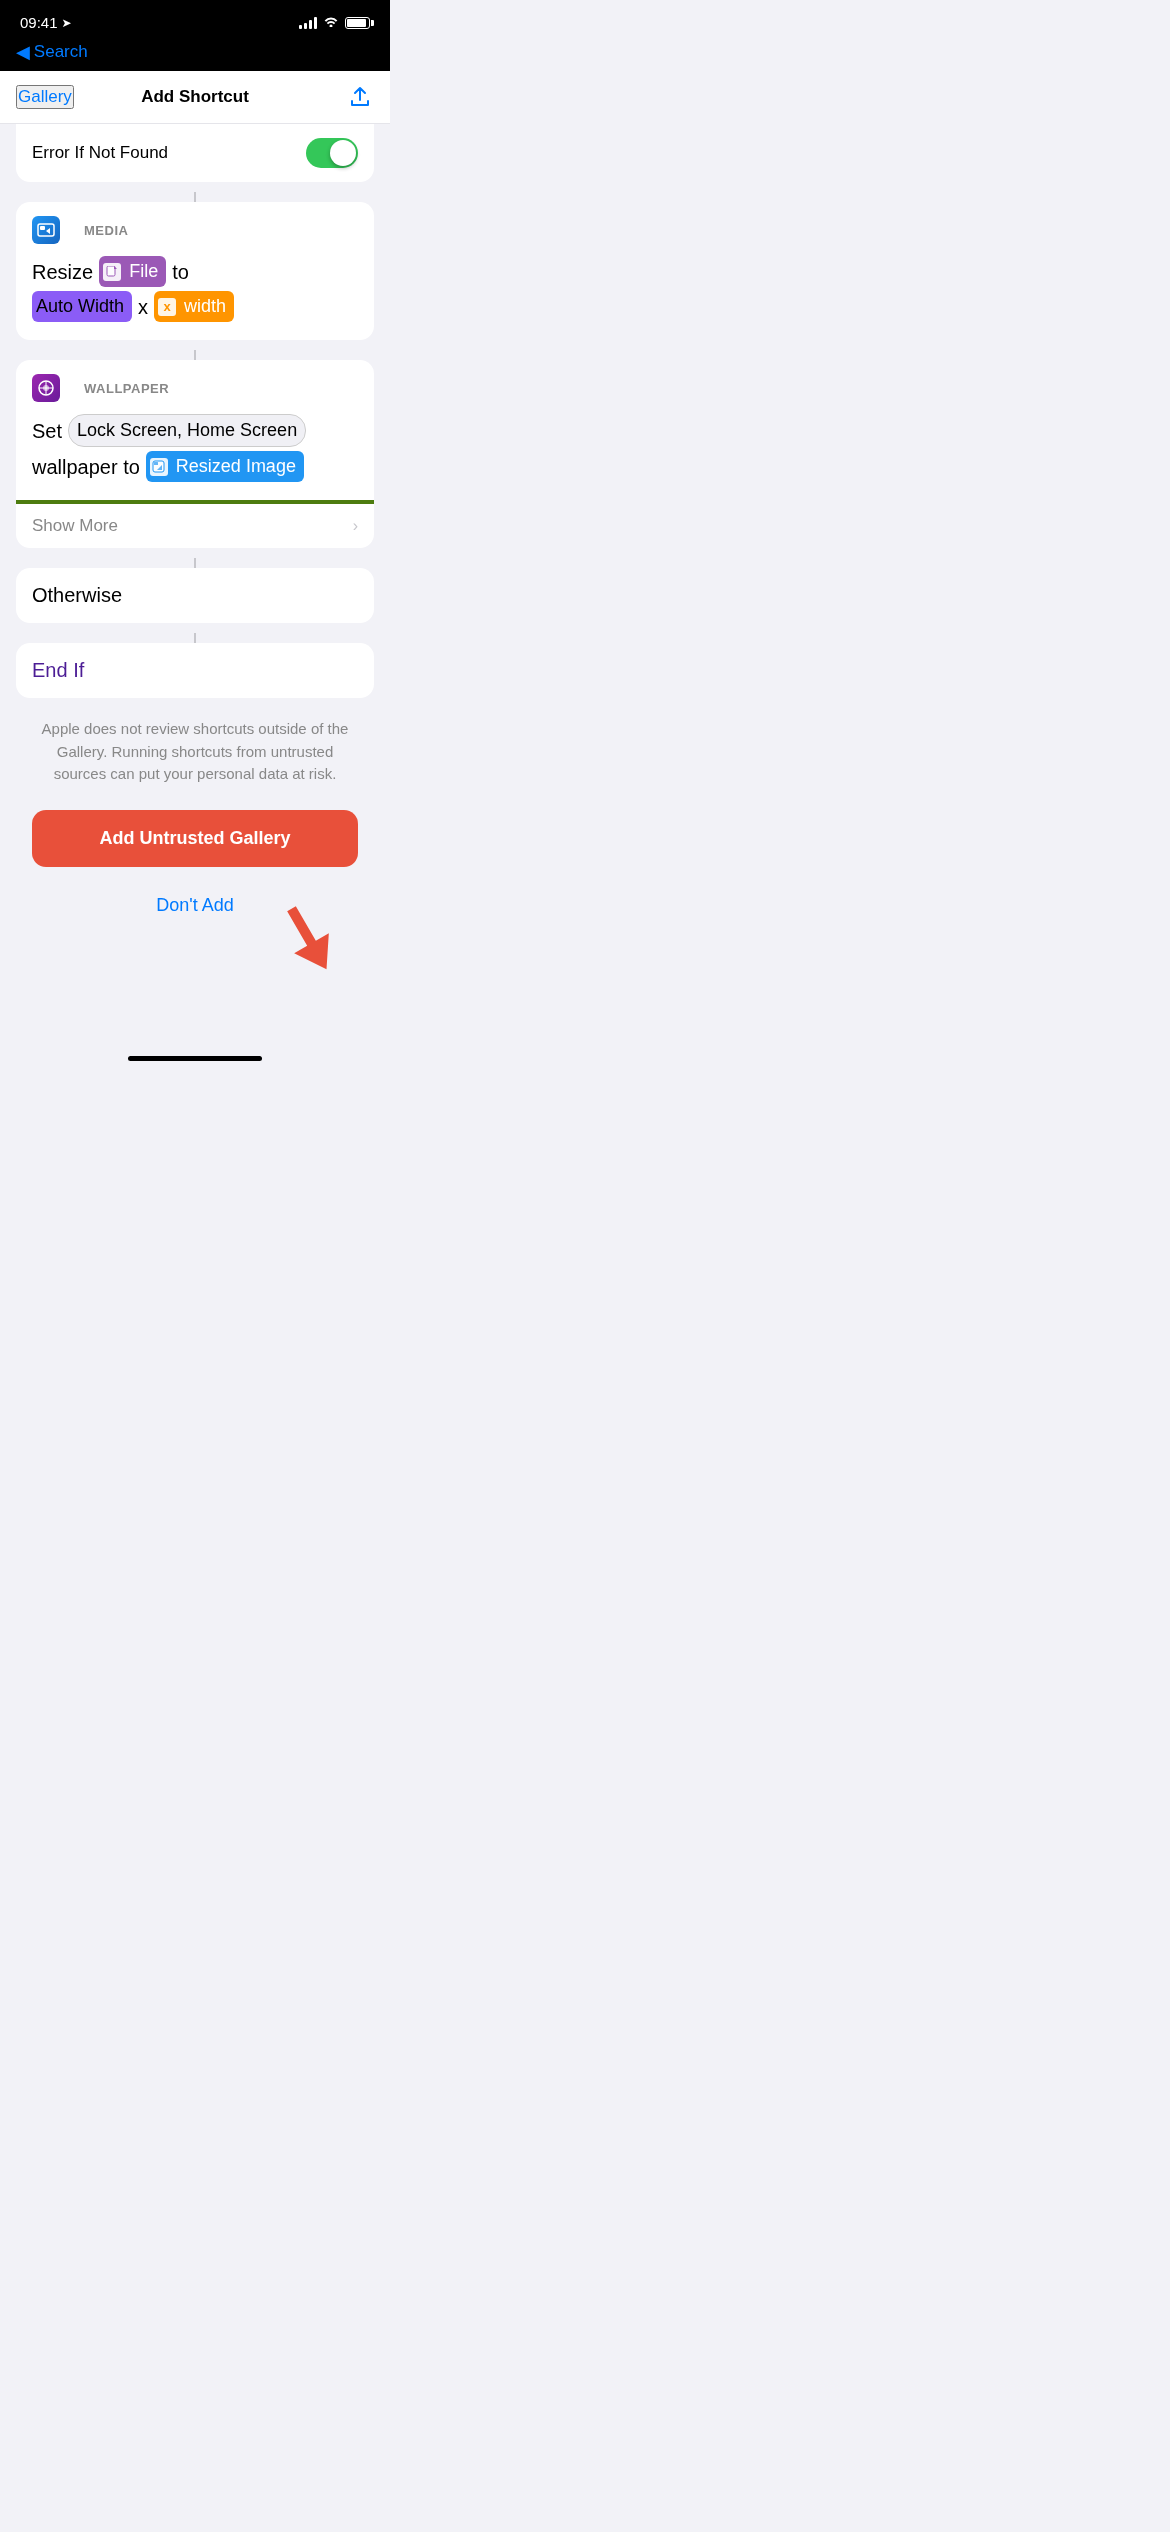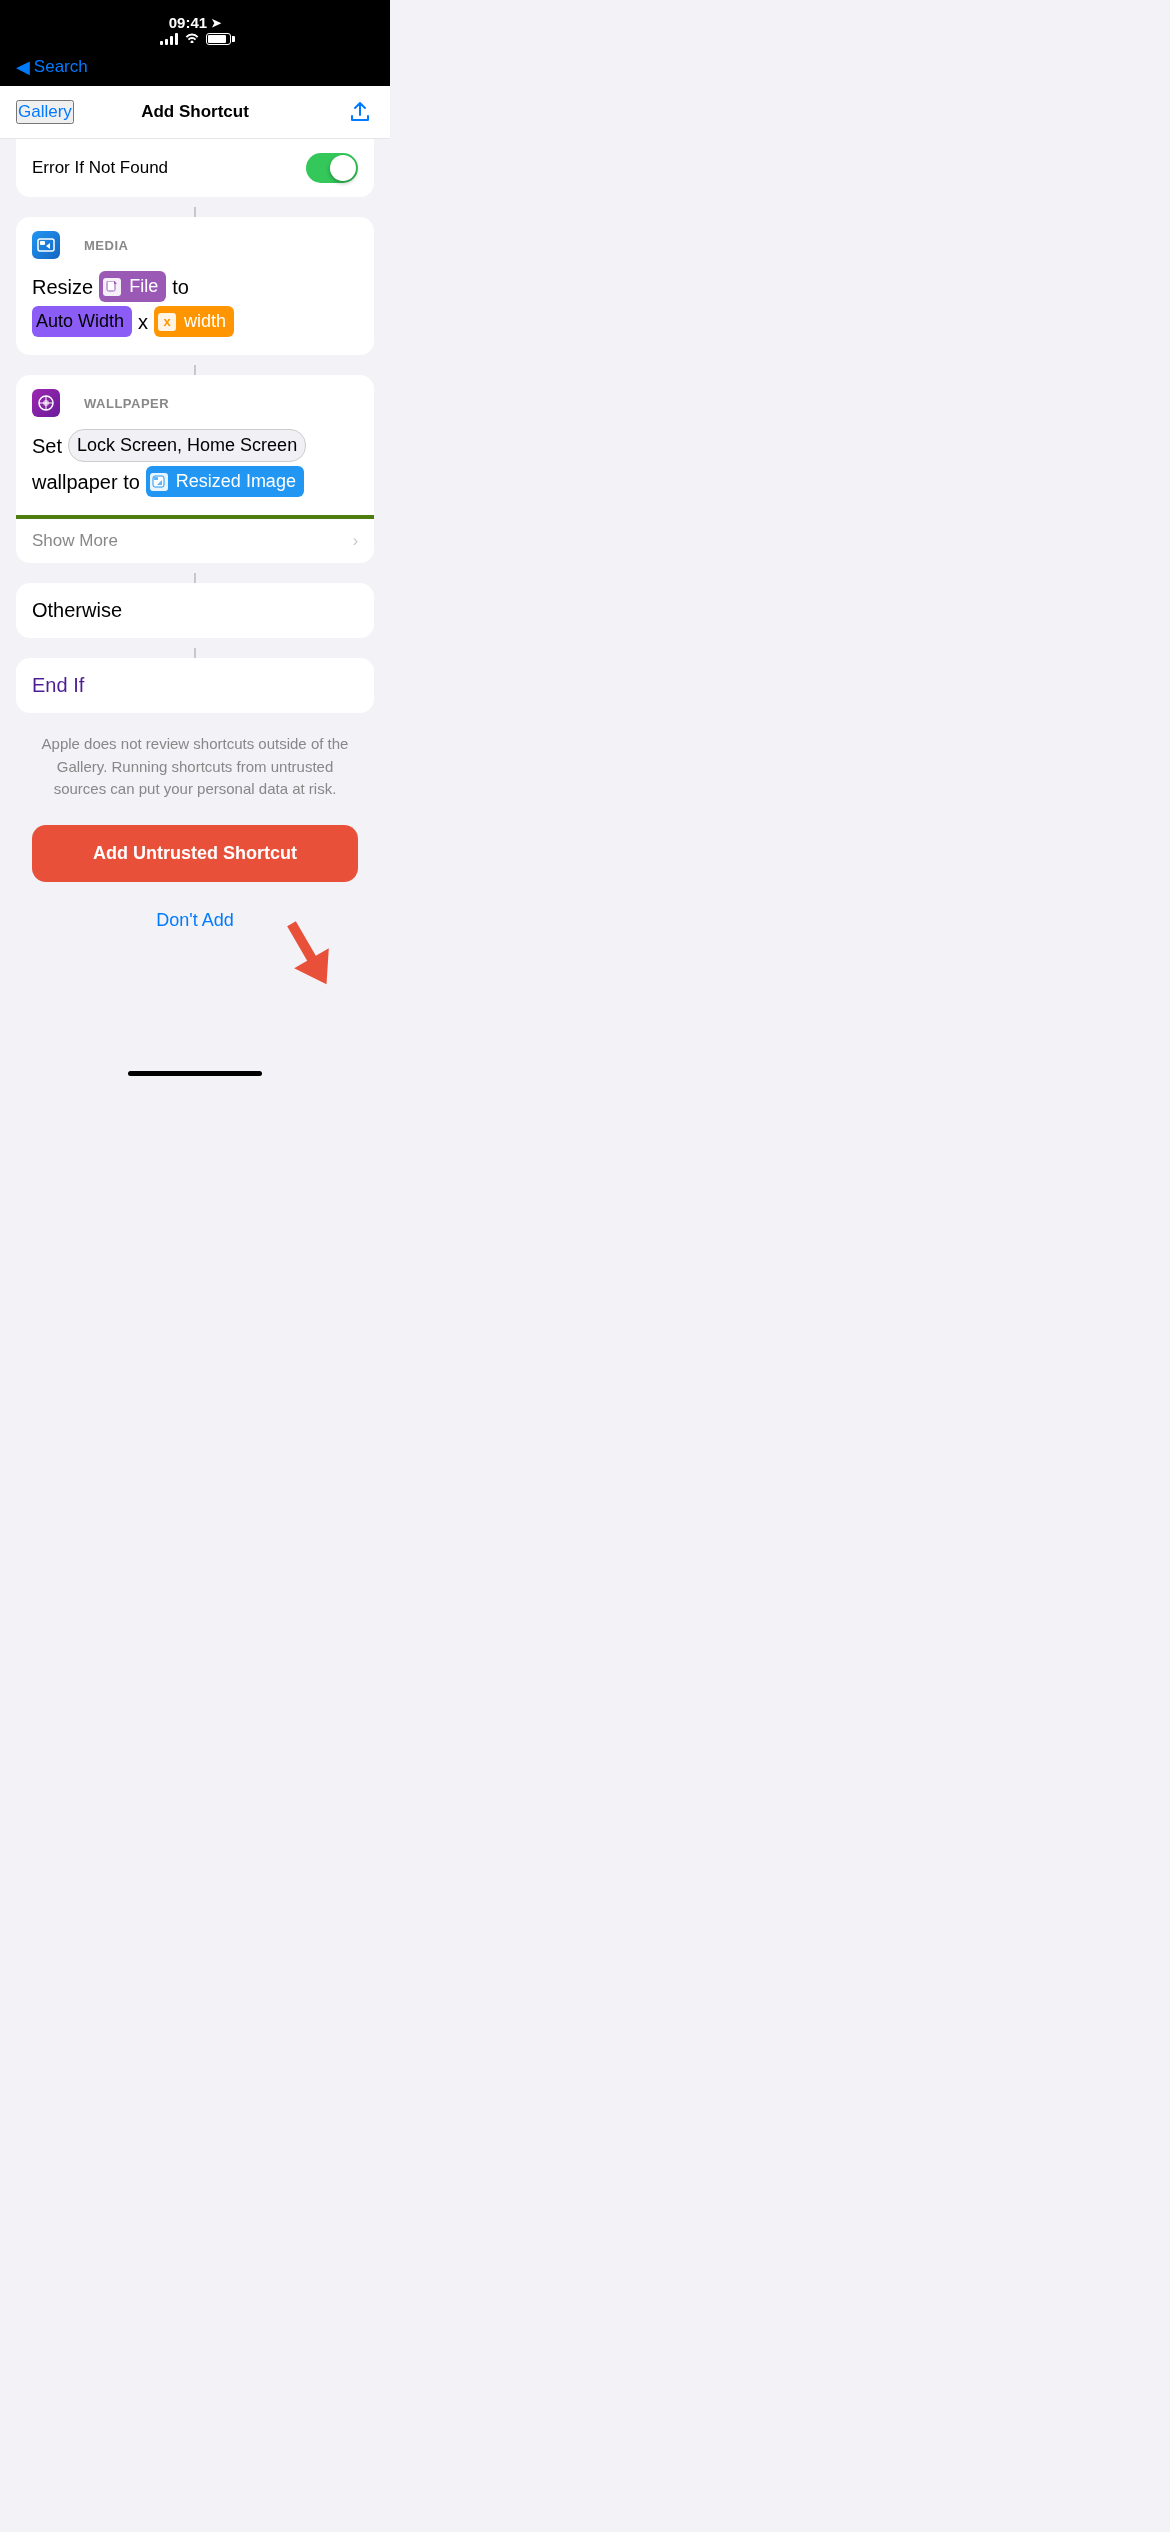--- a/index.html
+++ b/index.html
@@ -14,22 +14,21 @@
 
     
     .status-bar {
       background: #000;
       color: #fff;
       display: flex;
       justify-content: space-between;
       align-items: center;
       padding: 14px 20px 6px;
       font-size: 15px;
-      font-weight: 700;
-      flex-direction: column;
+      font-weight: 400;
     }
     .status-bar-left { display: flex; align-items: center; gap: 4px; }
     .status-bar-right { display: flex; align-items: center; gap: 6px; }
     .signal-bars { display: flex; align-items: flex-end; gap: 2px; height: 12px; }
     .signal-bar { width: 3px; background: #fff; border-radius: 1px; }
     .wifi-icon { font-size: 13px; }
     .battery-icon {
       width: 25px; height: 12px; border: 1.5px solid #fff; border-radius: 3px;
       position: relative; display: inline-flex; align-items: center; padding: 1px;
     }
@@ -433,21 +432,21 @@
   </div>
 
   <div class="connector"></div>
 
   <div class="end-if-card card">
     <span>End If</span>
   </div>
 
   <div class="disclaimer-text">Apple does not review shortcuts outside of the Gallery. Running shortcuts from untrusted sources can put your personal data at risk.</div>
 
-  <button class="add-untrusted-btn">Add Untrusted Shortcut</button>
+  <button class="add-untrusted-btn">Add Untrusted Gallery</button>
 
   <div style="position: relative;">
     <button class="dont-add-btn">Don't Add</button>
 
     <div style="position: absolute; right: 20px; bottom: -60px; color: #e8503a;">
       <svg width="90" height="90" viewBox="0 0 90 90">
         <polygon points="30,10 50,10 50,50 65,50 45,80 25,50 40,50 40,10" fill="#e8503a" transform="rotate(-30, 45, 45)"></polygon>
       </svg>
     </div>
   </div>

